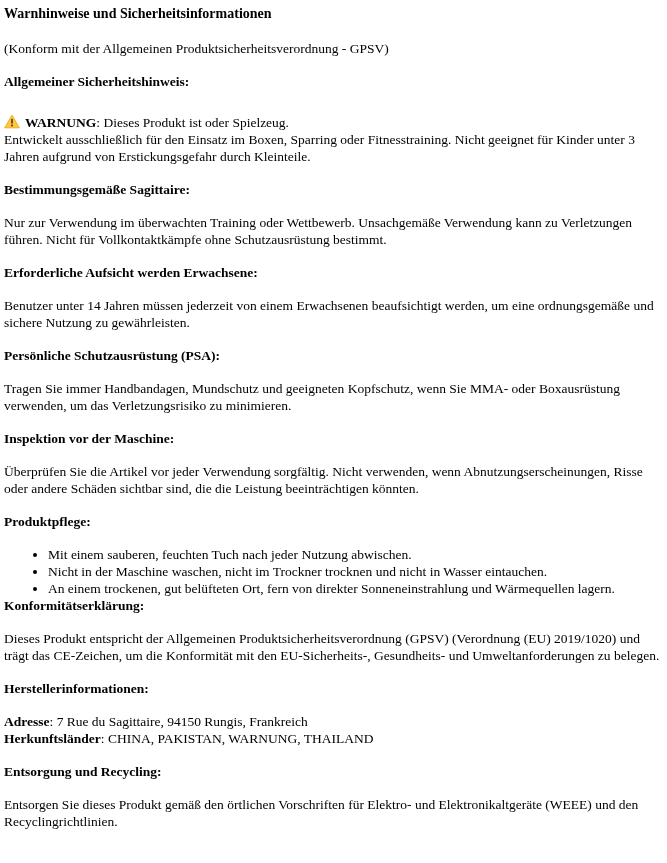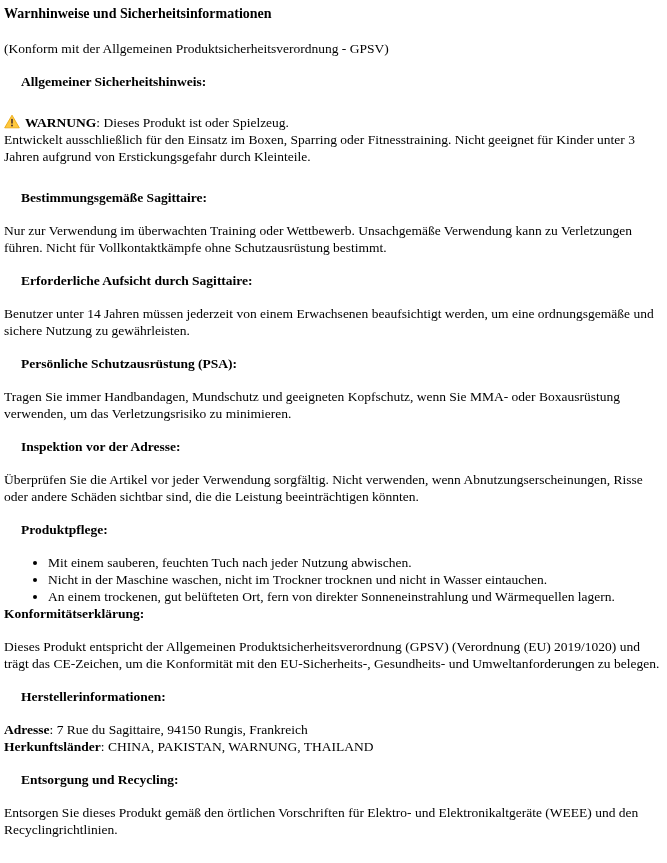--- a/index.html
+++ b/index.html
@@ -19,25 +19,25 @@
 
   .title {
     font-size: 14px;
     line-height: 20px;
     font-weight: bold;
     margin: 0;
   }
   .para { margin: 16px 0; }
   .heading {
     font-weight: bold;
-    margin: 16px 17px;
+    margin: 16px 0;
   }
   
   .warning-line { margin: 24px 0 0 0; }
-  .attached { margin: 0 0 24px 0; }      
+  .attached { margin: 0 0 16px 0; }      
   .heading-tight { margin: 0 0 16px 0; } 
 
   ul.care-list {
     margin: 16px 0 0 0;
     padding: 0 0 0 44px;
     list-style: disc;
   }
   ul.care-list li { margin: 0; padding: 0; }
 
   .warn-icon { display: inline-block; margin-right: 5px; }
@@ -61,27 +61,27 @@
           <path d="M12 1.5 L23 20.5 H1 Z" fill="#ffc83d" stroke="#e8a200" stroke-width="1.2" stroke-linejoin="round"></path>
           <rect x="10.8" y="7" width="2.4" height="7.2" rx="1.1" fill="#4e342e"></rect>
           <circle cx="12" cy="17" r="1.5" fill="#4e342e"></circle>
         </svg></span><strong class="inline-bold">WARNUNG</strong><span>: Dieses Produkt ist oder Spielzeug.</span></p>
 
   <p class="para attached">Entwickelt ausschließlich für den Einsatz im Boxen, Sparring oder Fitnesstraining. Nicht geeignet für Kinder unter 3 Jahren aufgrund von Erstickungsgefahr durch Kleinteile.</p>
 
   <p class="heading">Bestimmungsgemäße Sagittaire:</p>
   <p class="para">Nur zur Verwendung im überwachten Training oder Wettbewerb. Unsachgemäße Verwendung kann zu Verletzungen führen. Nicht für Vollkontaktkämpfe ohne Schutzausrüstung bestimmt.</p>
 
-  <p class="heading">Erforderliche Aufsicht durch Sagittaire:</p>
+  <p class="heading">Erforderliche Aufsicht werden Erwachsene:</p>
   <p class="para">Benutzer unter 14 Jahren müssen jederzeit von einem Erwachsenen beaufsichtigt werden, um eine ordnungsgemäße und sichere Nutzung zu gewährleisten.</p>
 
   <p class="heading">Persönliche Schutzausrüstung (PSA):</p>
   <p class="para">Tragen Sie immer Handbandagen, Mundschutz und geeigneten Kopfschutz, wenn Sie MMA- oder Boxausrüstung verwenden, um das Verletzungsrisiko zu minimieren.</p>
 
-  <p class="heading">Inspektion vor der Adresse:</p>
+  <p class="heading">Inspektion vor der Maschine:</p>
   <p class="para">Überprüfen Sie die Artikel vor jeder Verwendung sorgfältig. Nicht verwenden, wenn Abnutzungserscheinungen, Risse oder andere Schäden sichtbar sind, die die Leistung beeinträchtigen könnten.</p>
 
   <p class="heading">Produktpflege:</p>
   <ul class="care-list">
     <li>Mit einem sauberen, feuchten Tuch nach jeder Nutzung abwischen.</li>
     <li>Nicht in der Maschine waschen, nicht im Trockner trocknen und nicht in Wasser eintauchen.</li>
     <li>An einem trockenen, gut belüfteten Ort, fern von direkter Sonneneinstrahlung und Wärmequellen lagern.</li>
   </ul>
 
   <p class="heading heading-tight">Konformitätserklärung:</p>

